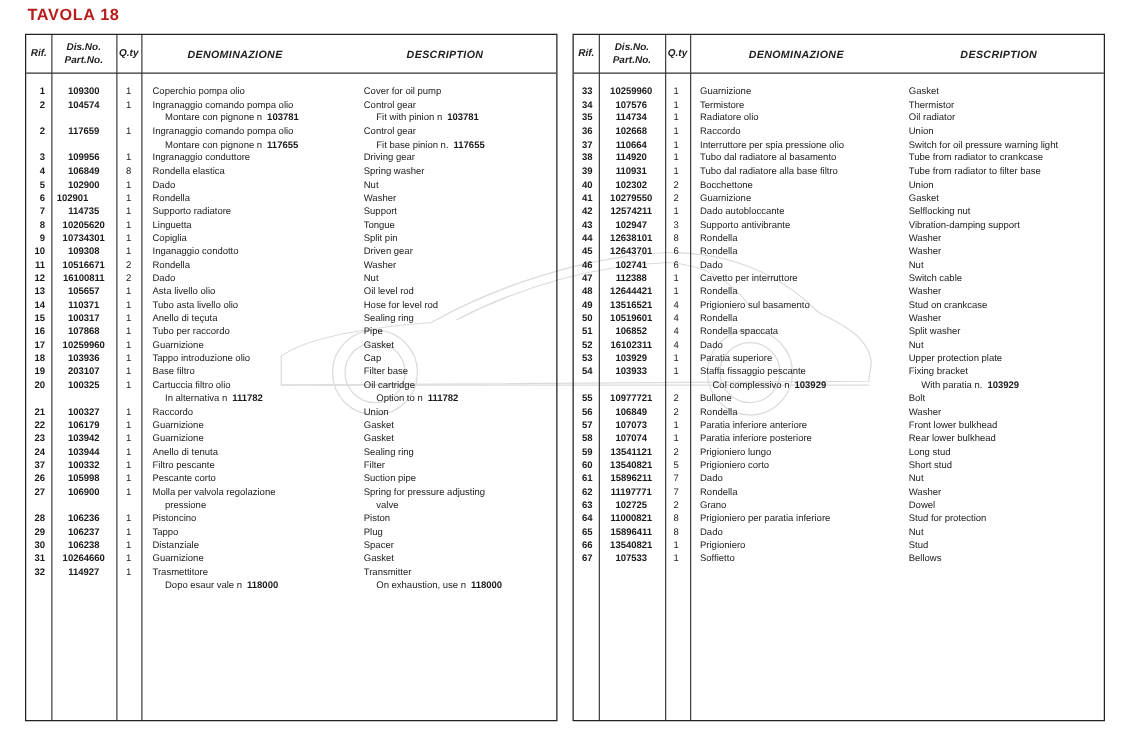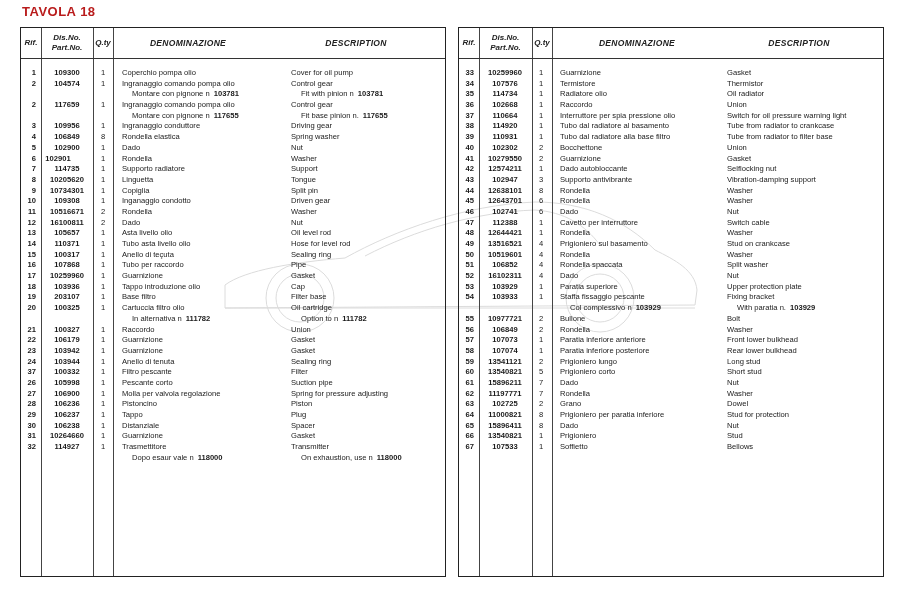--- a/index.html
+++ b/index.html
@@ -262,20 +262,27 @@
         <span style="left:270px">Suction pipe</span>
       </div>
       <div class="row">
         <span class="c-rif" style="left:0;width:15px">27</span>
         <span class="c-part" style="left:20px;width:52px">106900</span>
         <span class="c-qty" style="left:72px;width:20px">1</span>
         <span style="left:101px">Molla per valvola regolazione</span>
         <span style="left:270px">Spring for pressure adjusting</span>
       </div>
       <div class="row">
+        <span class="c-rif" style="left:0;width:15px"></span>
+        <span class="c-part" style="left:20px;width:52px"></span>
+        <span class="c-qty" style="left:72px;width:20px"></span>
+        <span style="left:111px">pressione</span>
+        <span style="left:280px">valve</span>
+      </div>
+      <div class="row">
         <span class="c-rif" style="left:0;width:15px">28</span>
         <span class="c-part" style="left:20px;width:52px">106236</span>
         <span class="c-qty" style="left:72px;width:20px">1</span>
         <span style="left:101px">Pistoncino</span>
         <span style="left:270px">Piston</span>
       </div>
       <div class="row">
         <span class="c-rif" style="left:0;width:15px">29</span>
         <span class="c-part" style="left:20px;width:52px">106237</span>
         <span class="c-qty" style="left:72px;width:20px">1</span>

